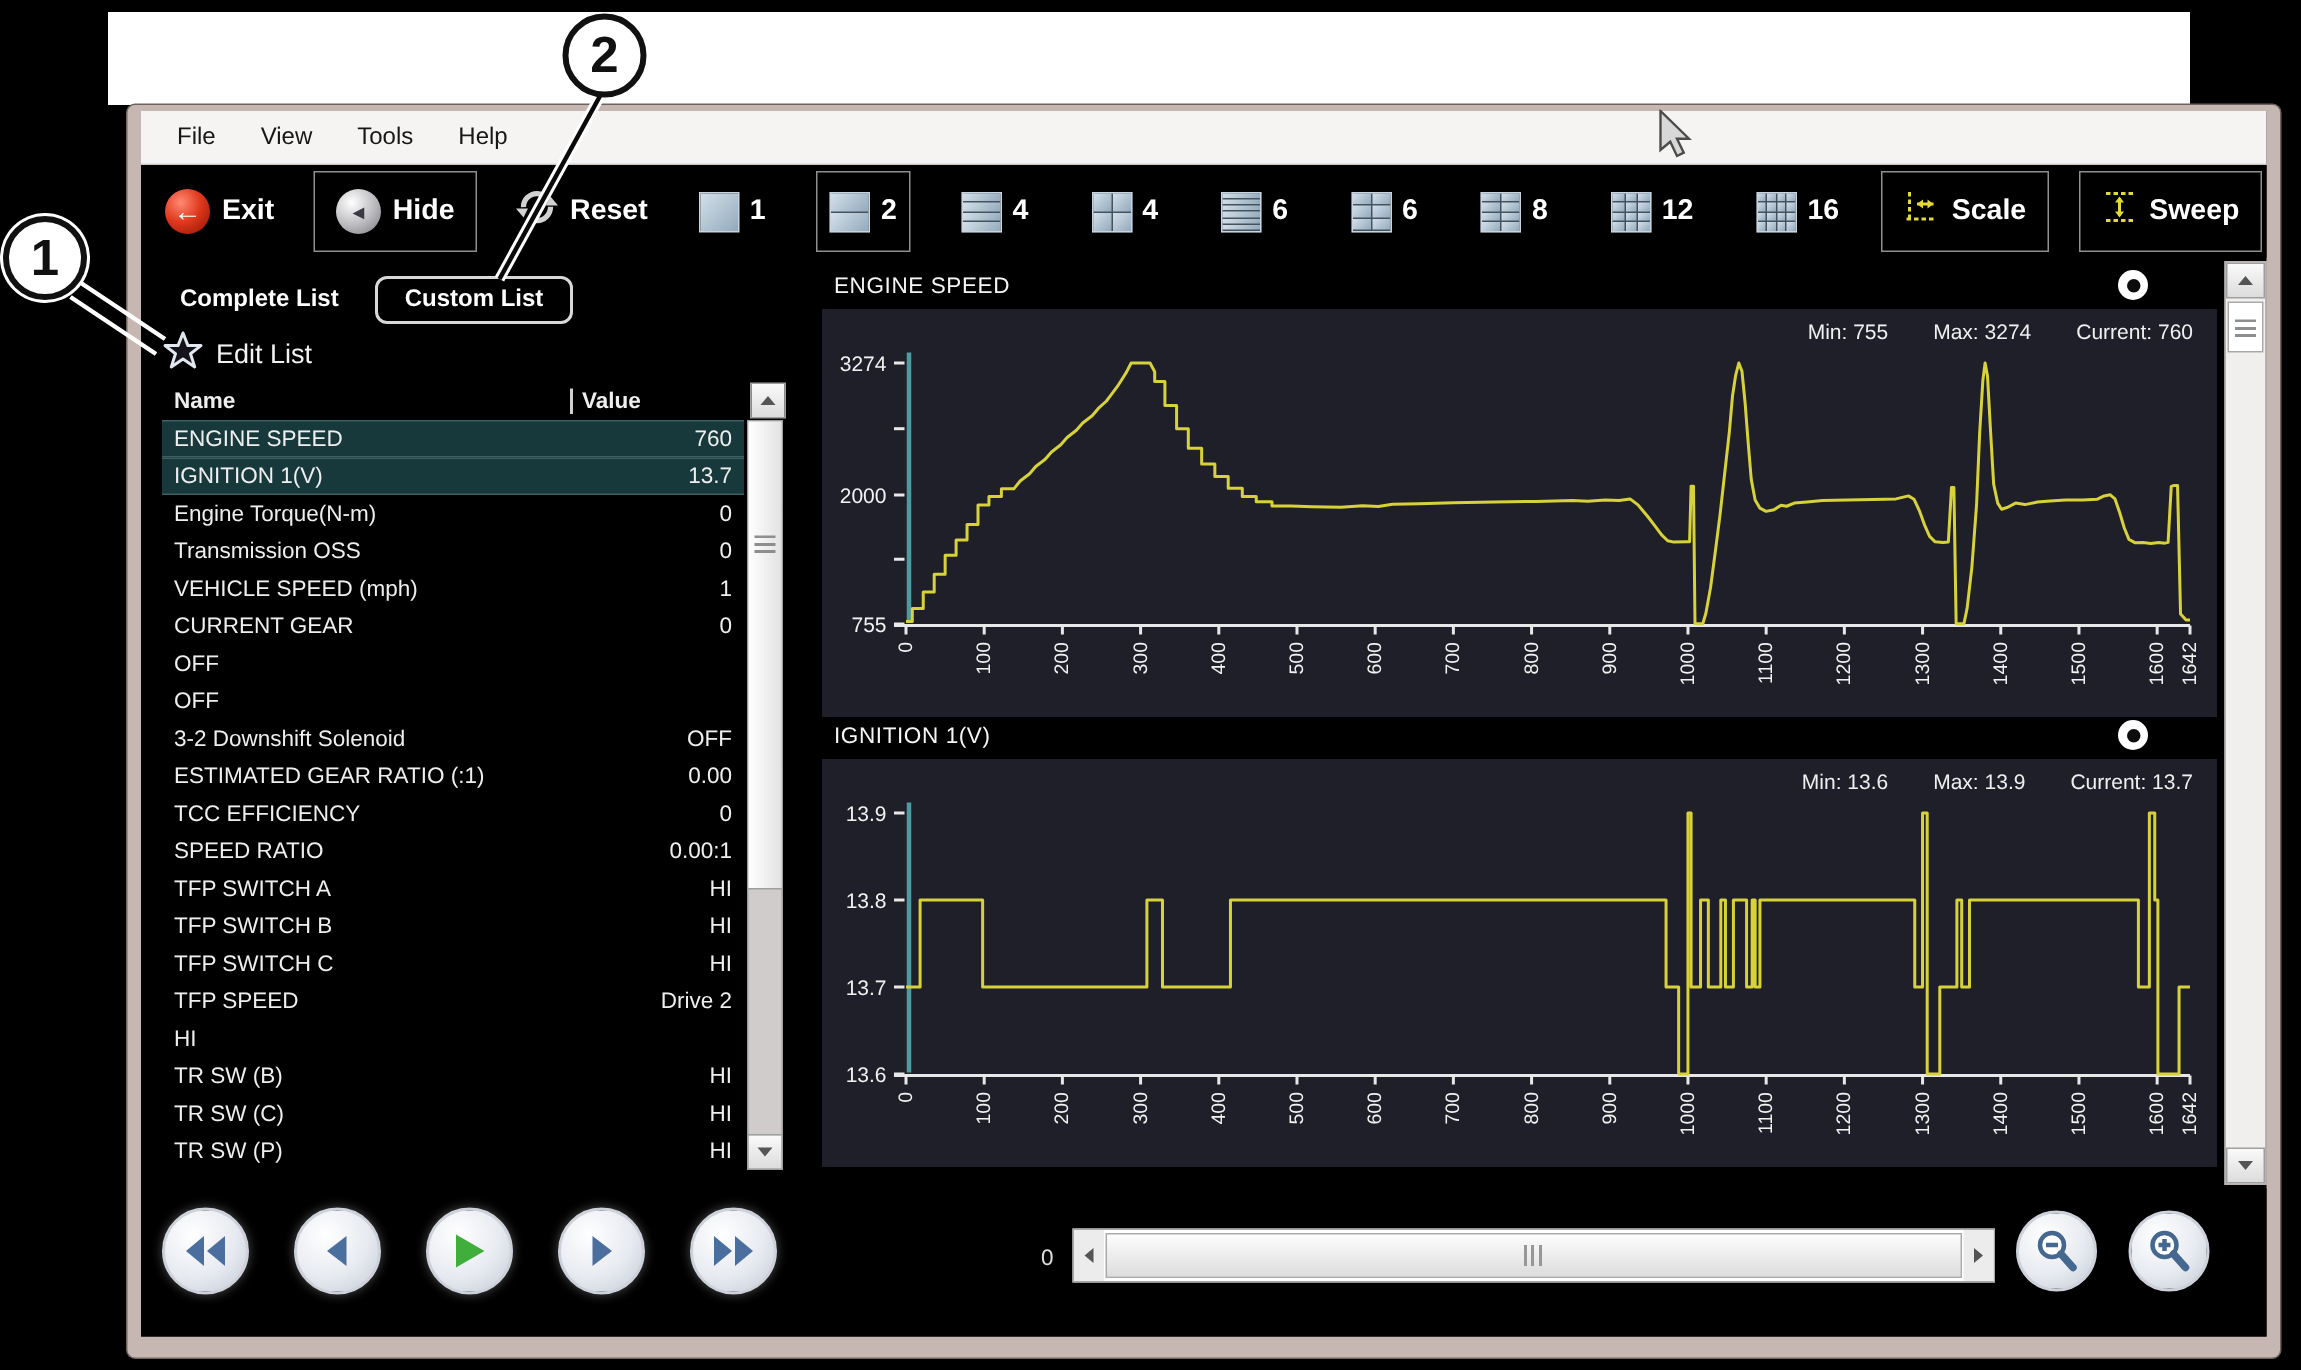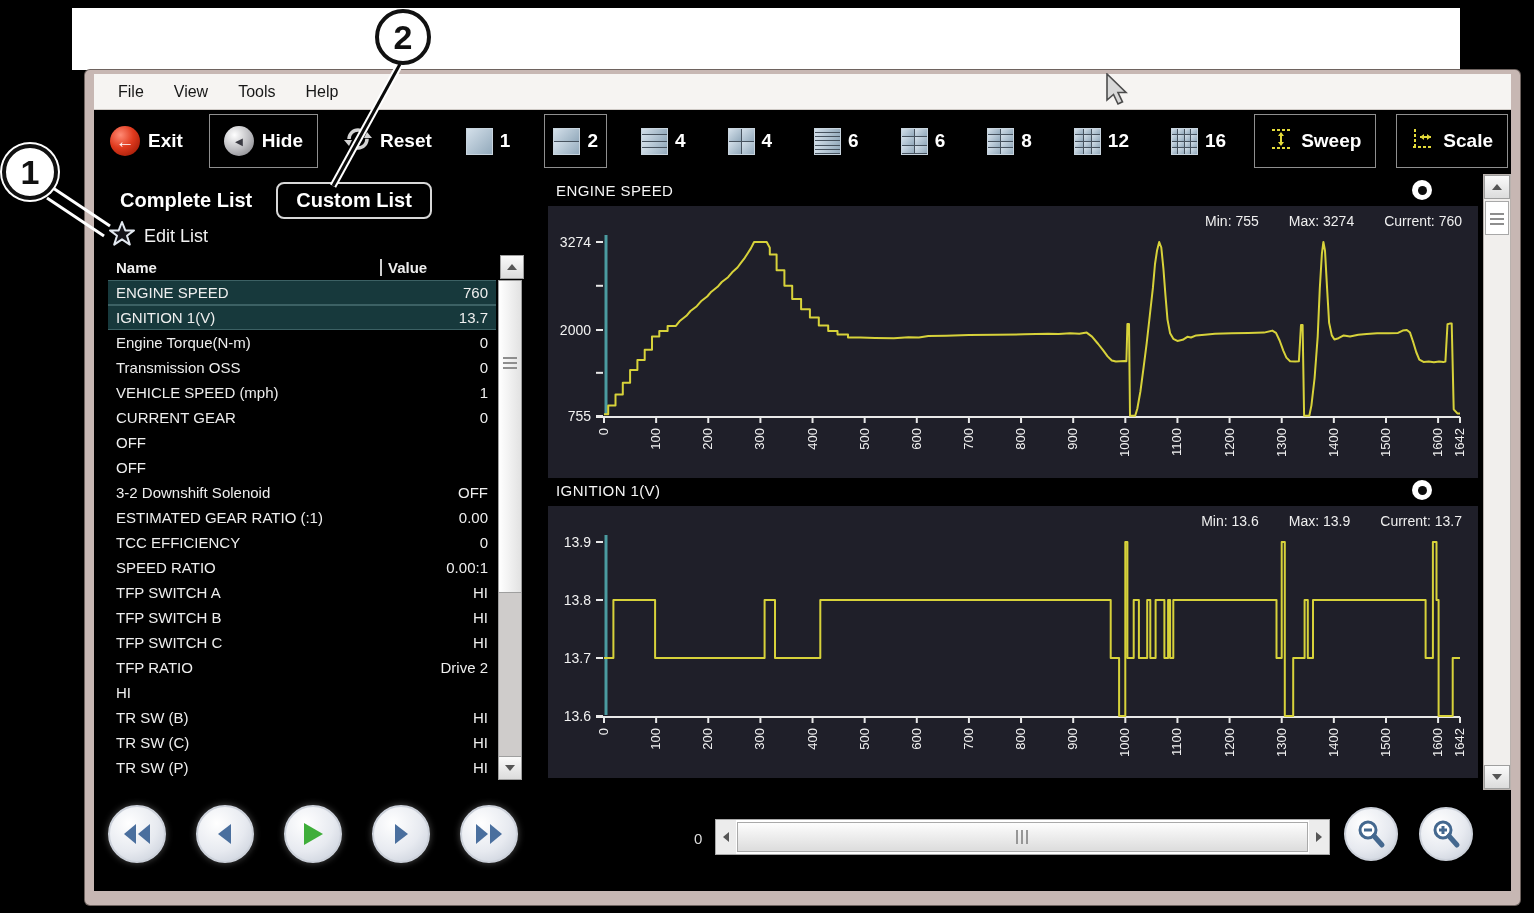--- a/index.html
+++ b/index.html
@@ -37,21 +37,21 @@
   .gridbtns { display:flex; align-items:center; gap:26px; }
   .grid-btn { display:flex; align-items:center; gap:7px; color:#fff; font-weight:bold; font-size:19px; height:54px; padding:0 8px; }
   .grid-icon { width:27px; height:27px; display:grid; gap:1px; background:#46525e; border:1px solid #c8d4de; }
   .grid-icon div { background:linear-gradient(135deg,#d4e0ea,#93aabc); }
 
   .content { display:flex; height:620px; }
 
   
   .left-panel { width:430px; position:relative; padding-left:14px; color:#eee; }
   .tabs { margin-top:10px; height:36px; display:flex; align-items:center; gap:24px; }
-  .tab { font-size:20px; font-weight:bold; color:#fff; }
+  .tab { font-size:16px; font-weight:bold; color:#fff; }
   .tab.plain { margin-left:12px; }
   .boxed-tab { border:2px solid #d8d8d8; border-radius:8px; padding:5px 18px; }
   .editrow { height:36px; display:flex; align-items:center; gap:8px; }
   .editrow span { font-size:18px; color:#f2f2f2;text-align:center; }
   .lheader { height:26px; display:flex; align-items:center; font-weight:bold; font-size:15px; }
   .hname { flex:1; padding-left:8px; }
   .hvalue { width:120px; border-left:2px solid #cfcfcf; padding-left:6px; }
   .lbody { position:relative; height:500px; }
   #param-rows { width:calc(100% - 28px); }
   .prow { height:25px; display:flex; align-items:center; padding:0 8px; font-size:15px; }
@@ -255,40 +255,40 @@
               <div></div>
               <div></div>
             </div>
             <span>16</span>
           </div>
         </div>
 
       <div class="tbtn boxed">
         <span>
           <svg width="24" height="24" viewBox="0 0 24 24">
+            <line x1="4" y1="2" x2="4" y2="21" stroke="#e3da3a" stroke-width="2" stroke-dasharray="3 2"></line>
+            <line x1="2" y1="20" x2="22" y2="20" stroke="#e3da3a" stroke-width="2" stroke-dasharray="3 2"></line>
+            <line x1="9" y1="10" x2="20" y2="10" stroke="#e3da3a" stroke-width="2"></line>
+            <polygon points="9,10 13,7 13,13" fill="#e3da3a"></polygon>
+            <polygon points="20,10 16,7 16,13" fill="#e3da3a"></polygon>
+          </svg>
+        </span>
+        <span>Scale</span>
+      </div>
+      <div class="tbtn boxed">
+        <span>
+          <svg width="24" height="24" viewBox="0 0 24 24">
             <line x1="3" y1="3" x2="21" y2="3" stroke="#e3da3a" stroke-width="2" stroke-dasharray="3 2"></line>
             <line x1="3" y1="21" x2="21" y2="21" stroke="#e3da3a" stroke-width="2" stroke-dasharray="3 2"></line>
             <line x1="12" y1="6" x2="12" y2="18" stroke="#e3da3a" stroke-width="2"></line>
             <polygon points="12,5 9,9 15,9" fill="#e3da3a"></polygon>
             <polygon points="12,19 9,15 15,15" fill="#e3da3a"></polygon>
           </svg>
         </span>
         <span>Sweep</span>
-      </div>
-      <div class="tbtn boxed">
-        <span>
-          <svg width="24" height="24" viewBox="0 0 24 24">
-            <line x1="4" y1="2" x2="4" y2="21" stroke="#e3da3a" stroke-width="2" stroke-dasharray="3 2"></line>
-            <line x1="2" y1="20" x2="22" y2="20" stroke="#e3da3a" stroke-width="2" stroke-dasharray="3 2"></line>
-            <line x1="9" y1="10" x2="20" y2="10" stroke="#e3da3a" stroke-width="2"></line>
-            <polygon points="9,10 13,7 13,13" fill="#e3da3a"></polygon>
-            <polygon points="20,10 16,7 16,13" fill="#e3da3a"></polygon>
-          </svg>
-        </span>
-        <span>Scale</span>
       </div>
     </div>
 
     <div class="content">
 
       <div class="left-panel">
         <div class="tabs">
           <span class="tab plain">Complete List</span>
           <span class="tab boxed-tab">Custom List</span>
         </div>
@@ -361,21 +361,21 @@
               </div>
               <div class="prow">
                 <span class="pn">TFP SWITCH B</span>
                 <span class="pv">HI</span>
               </div>
               <div class="prow">
                 <span class="pn">TFP SWITCH C</span>
                 <span class="pv">HI</span>
               </div>
               <div class="prow">
-                <span class="pn">TFP RATIO</span>
+                <span class="pn">TFP SPEED</span>
                 <span class="pv">Drive 2</span>
               </div>
               <div class="prow">
                 <span class="pv">HI</span>
               </div>
               <div class="prow">
                 <span class="pn">TR SW (B)</span>
                 <span class="pv">HI</span>
               </div>
               <div class="prow">

